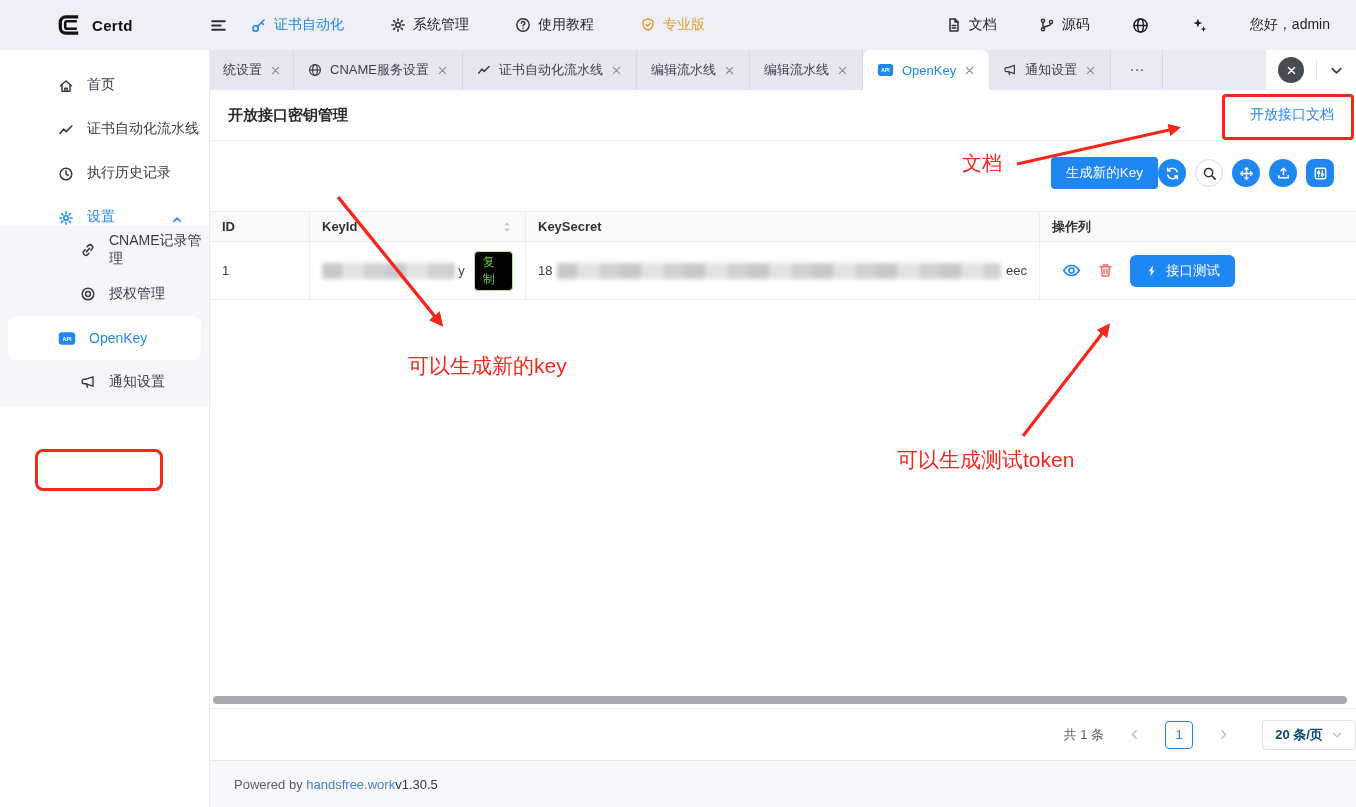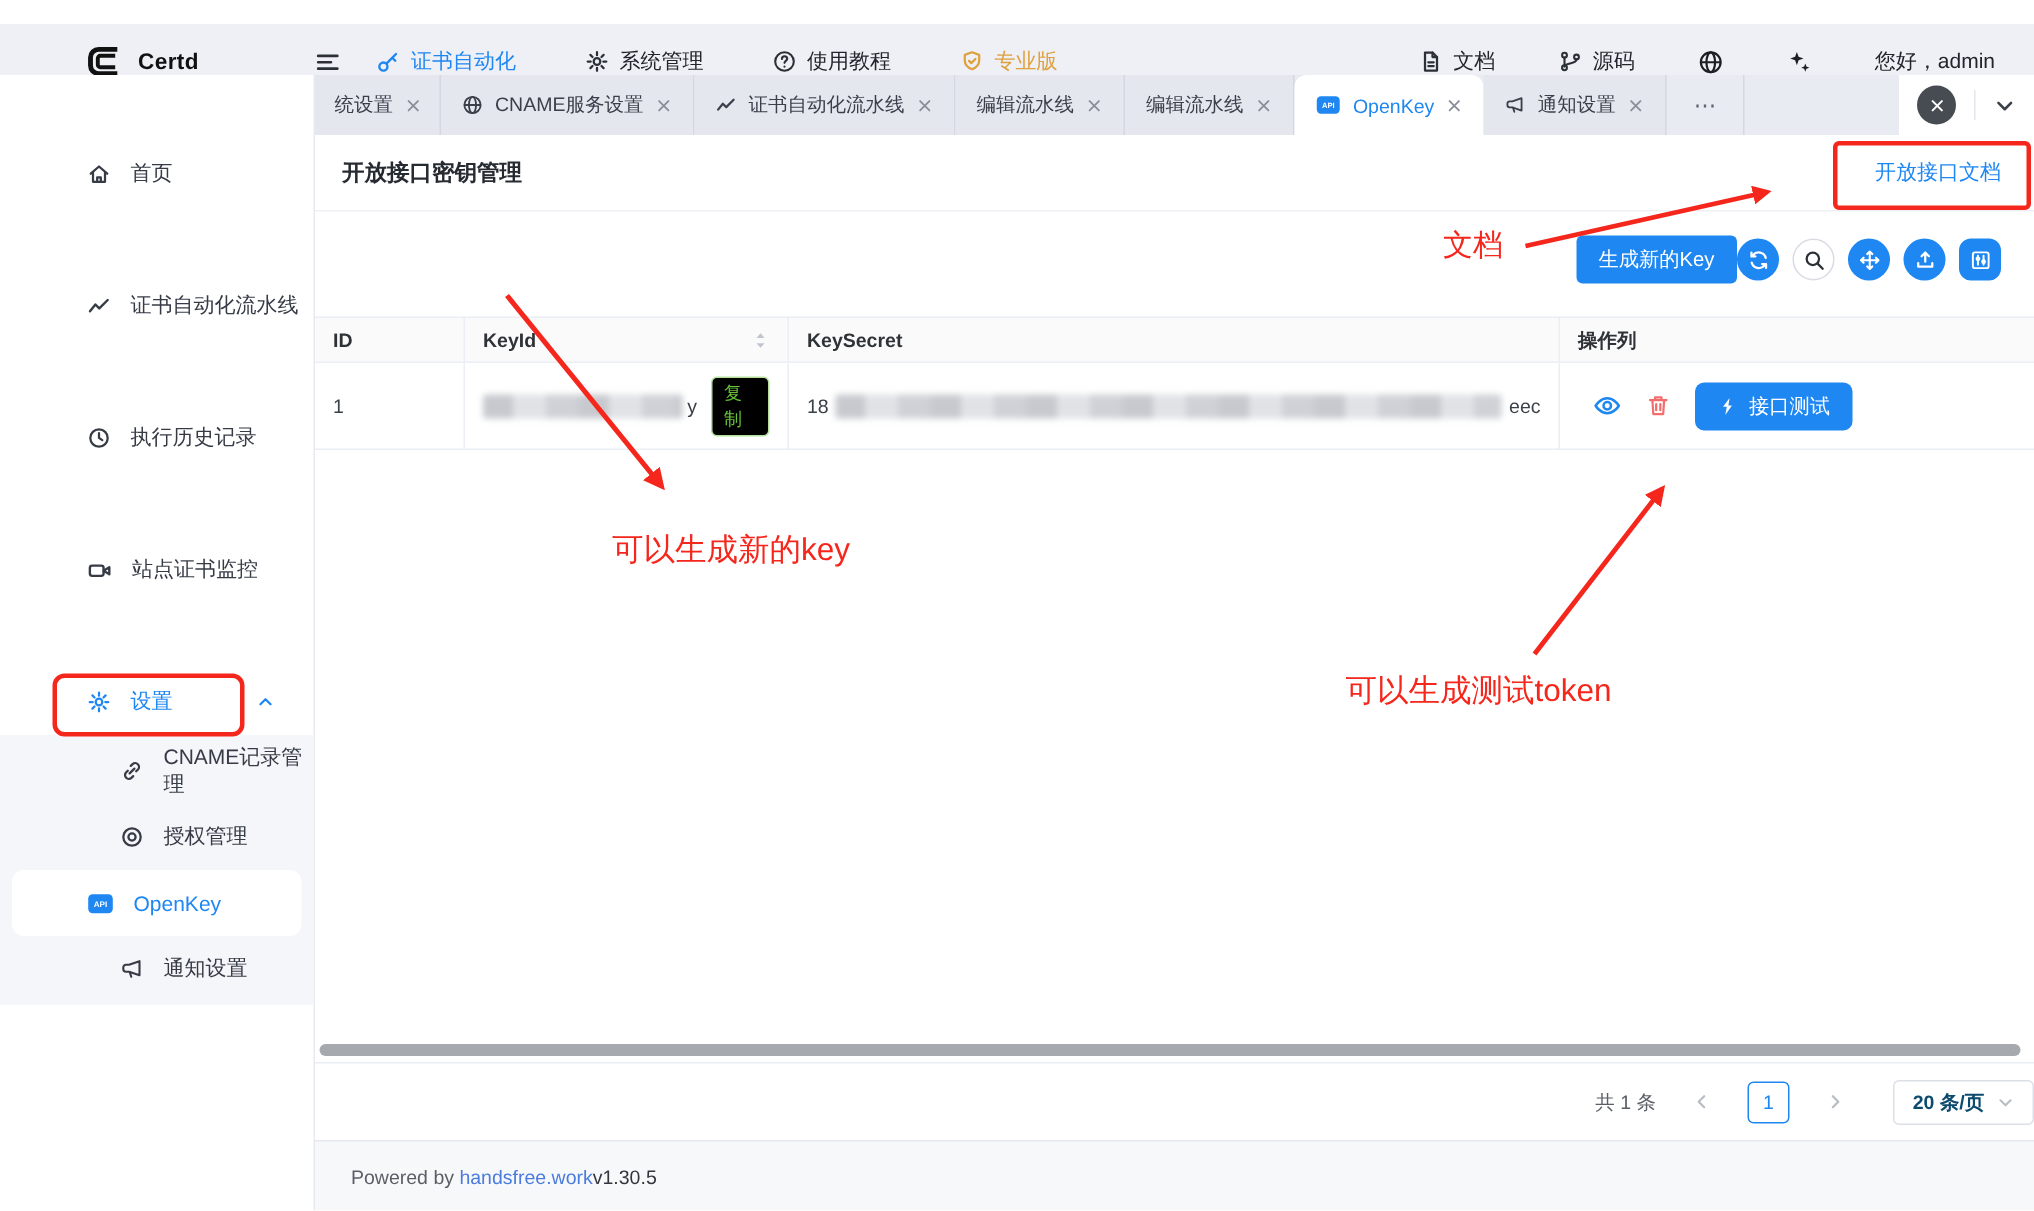--- a/index.html
+++ b/index.html
@@ -1,36 +1,36 @@
 <!DOCTYPE html>
 <html><head>
 <meta charset="utf-8">
 <style>
   * { margin:0; padding:0; box-sizing:border-box; }
   html,body { width:1356px; height:807px; overflow:hidden; background:#fff;
     font-family:"Liberation Sans","DejaVu Sans",sans-serif; }
   .app { position:relative; width:1356px; height:807px; background:#fff; }
 
   
-  .topbar { position:absolute; top:16px; left:0; right:0; height:50px; background:#eef0f6;
+  .topbar { position:absolute; top:0; left:0; right:0; height:50px; background:#eef0f6;
     display:flex; align-items:center; color:#22252b; font-size:14px; }
   .brand { width:210px; display:flex; align-items:center; gap:10px; padding-left:56px; }
   .brand-name { font-weight:bold; font-size:15px; color:#111; letter-spacing:.3px; }
   .topnav { display:flex; align-items:center; gap:46px; padding-left:24px; }
   .topnav-item { display:flex; align-items:center; gap:7px; cursor:pointer; }
   .topnav-item.blue { color:#1e87f2; }
   .topnav-item.gold { color:#dfa13f; }
   .top-right { margin-left:auto; display:flex; align-items:center; gap:42px; padding-right:26px; }
   .top-link { display:flex; align-items:center; gap:7px; cursor:pointer; }
   .ic { flex:none; display:block; }
 
   
   .sidebar { position:absolute; top:50px; left:0; width:210px; bottom:0; background:#fff;
     border-right:1px solid #e8eaf0; font-size:14px; color:#363b46; }
-  .side-item { height:44px; display:flex; align-items:center; gap:13px; padding-left:58px; cursor:pointer;margin-top:44px; }
+  .side-item { height:44px; display:flex; align-items:flex-end; gap:13px; padding-left:58px; cursor:pointer; }
   .side-item.blue { color:#1e87f2; }
   .side-item .chev { margin-left:auto; margin-right:26px; }
   .submenu { background:#f5f6fa; padding:2px 0; }
   .sub-item { height:44px; display:flex; align-items:center; gap:13px; padding-left:80px; cursor:pointer; }
   .sub-item.active { background:#fff; border-radius:8px; margin:0 8px; padding-left:50px; color:#1e87f2; }
 
   
   .main { position:absolute; top:50px; left:210px; right:0; bottom:0; display:flex; flex-direction:column; }
 
   
@@ -215,27 +215,20 @@
         <path d="M2 11.5 5.6 7l2.6 2.6L13.8 4"></path>
         </svg>
       <span>证书自动化流水线</span>
     </div>
     <div class="side-item">
       <svg class="ic" width="16" height="16" viewBox="0 0 16 16" fill="none" stroke="#363b46" stroke-width="1.5" stroke-linecap="round">
         <circle cx="8" cy="8" r="5.8"></circle>
           <path d="M8 4.8V8l2.2 1.4"></path>
         </svg>
       <span>执行历史记录</span>
-    </div>
-    <div class="side-item">
-      <svg class="ic" width="17" height="17" viewBox="0 0 16 16" fill="none" stroke="#363b46" stroke-width="1.5" stroke-linecap="round" stroke-linejoin="round">
-        <rect x="1.8" y="4.8" width="8.6" height="6.4" rx="1.4"></rect>
-          <path d="M10.4 8l3.6-2.2v4.4z"></path>
-        </svg>
-      <span>站点证书监控</span>
     </div>
     <div class="side-item blue">
       <svg class="ic" width="16" height="16" viewBox="0 0 16 16" fill="none" stroke="currentColor" stroke-width="1.5" stroke-linecap="round">
         <circle cx="8" cy="8" r="2.2"></circle>
           <path d="M8 1.8v2M8 12.2v2M1.8 8h2M12.2 8h2M3.6 3.6l1.4 1.4M11 11l1.4 1.4M12.4 3.6 11 5M5 11l-1.4 1.4"></path>
         </svg>
       <span>设置</span>
       <svg class="ic chev" width="12" height="12" viewBox="0 0 16 16" fill="none" stroke="currentColor" stroke-width="2" stroke-linecap="round" stroke-linejoin="round">
           <path d="M3.5 10 8 5.5 12.5 10"></path>
         </svg>

